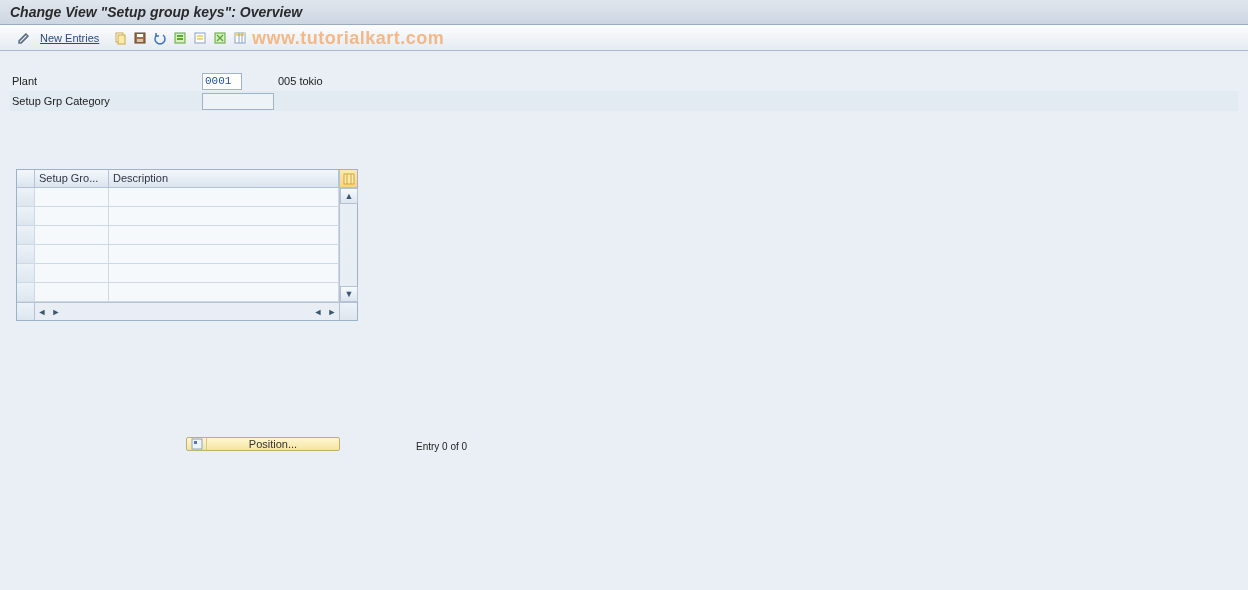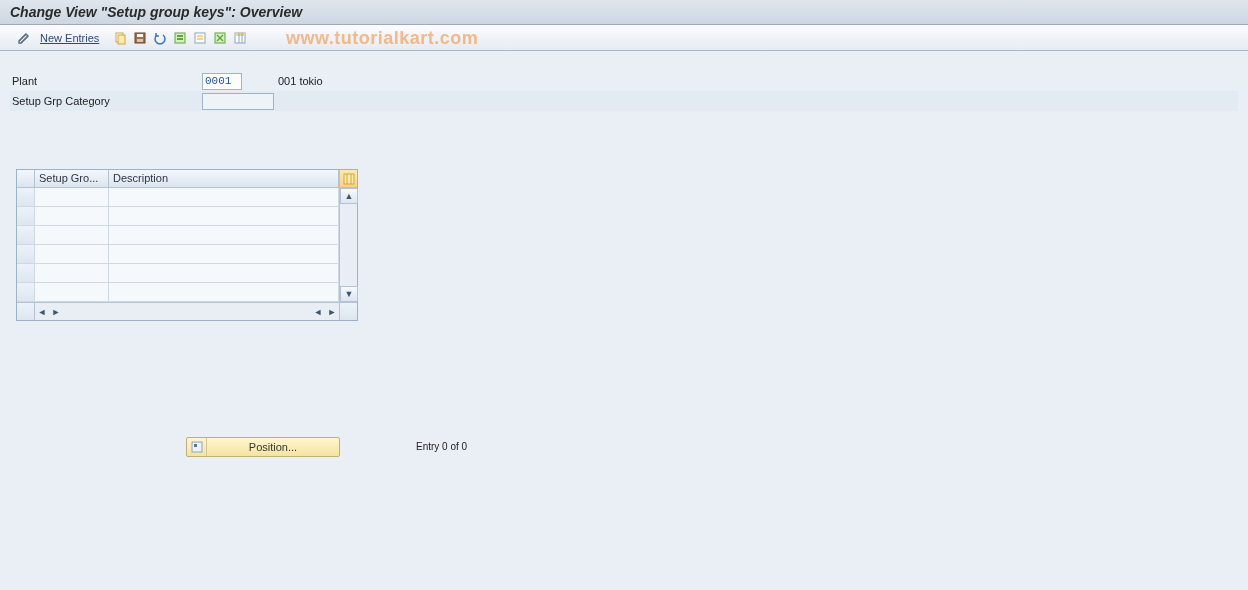--- a/index.html
+++ b/index.html
@@ -52,21 +52,21 @@
   }
   .tbtn {
     width: 18px; height: 18px;
     border: 1px solid transparent;
     display: inline-flex; align-items: center; justify-content: center;
     cursor: pointer;
     border-radius: 2px;
   }
   .watermark {
     position: absolute;
-    left: 286px; top: 0px;
+    left: 252px; top: 0px;
     height: 26px;
     display:flex; align-items:center;
     font-size: 18px;
     font-weight: bold;
     color: rgba(244,164,96,0.75);
     letter-spacing: 0.5px;
     pointer-events: none;
   }
   .content {
     flex: 1 1 auto;
@@ -196,21 +196,21 @@
     width: 14px; height: 14px;
     display:flex;align-items:center;justify-content:center;
     font-size:9px; color:#3b5670;
     cursor:pointer;
   }
   .hscroll .corner { width:18px; border-left:1px solid #b3c2d4; background:linear-gradient(#ecf2f8,#dde6ef);}
 
   .position-button {
     position: absolute;
     left: 186px; top: 386px;
-    width: 154px; height: 20px;
+    width: 154px; height: 14px;
     background: linear-gradient(#fff6cf, #f4e4a2);
     border: 1px solid #c0b070;
     border-radius: 2px;
     display: flex; align-items: center;
     cursor: pointer;
     font-size: 11px;
     color: #333;
   }
   .position-button .ico {
     width: 20px; height: 100%;
@@ -295,21 +295,21 @@
 
     <div class="watermark">www.tutorialkart.com</div>
   </div>
 
   <div class="content">
 
     <div class="form-area">
       <div class="form-row">
         <div class="form-label">Plant</div>
         <input class="form-input plant" value="0001" style="">
-        <span class="form-desc">001 tokio</span>
+        <span class="form-desc">005 tokio</span>
       </div>
       <div class="form-row alt">
         <div class="form-label">Setup Grp Category</div>
         <input class="form-input readonly" readonly="" value="" style="">
       </div>
     </div>
 
     <div class="grid-wrap">
       <div class="grid-header">
         <div class="gh-sel"></div>

